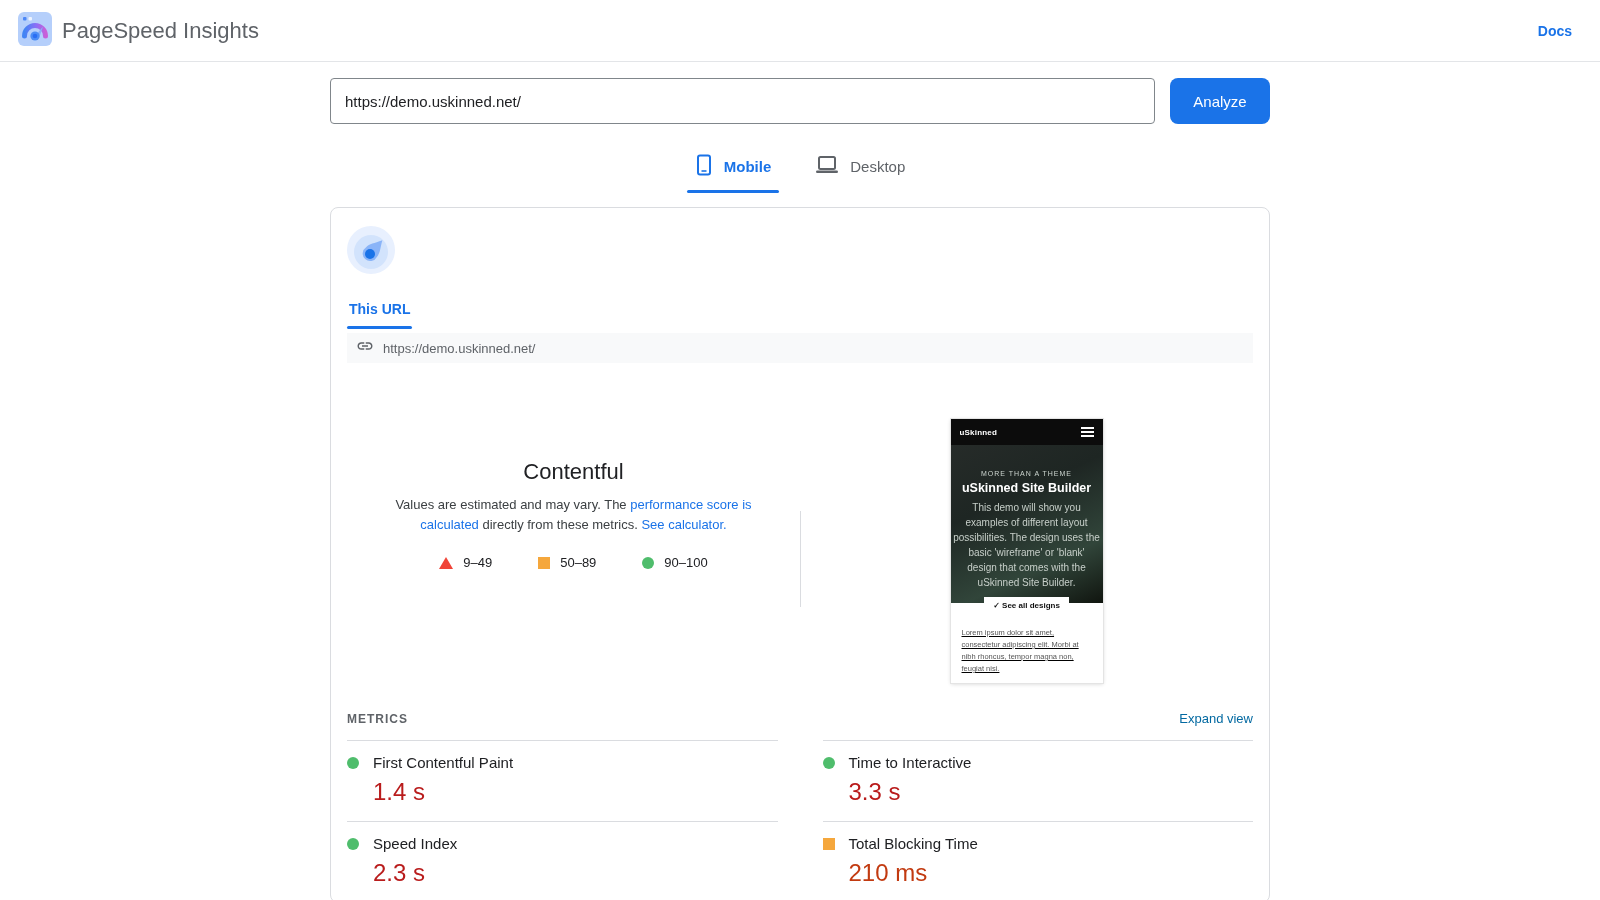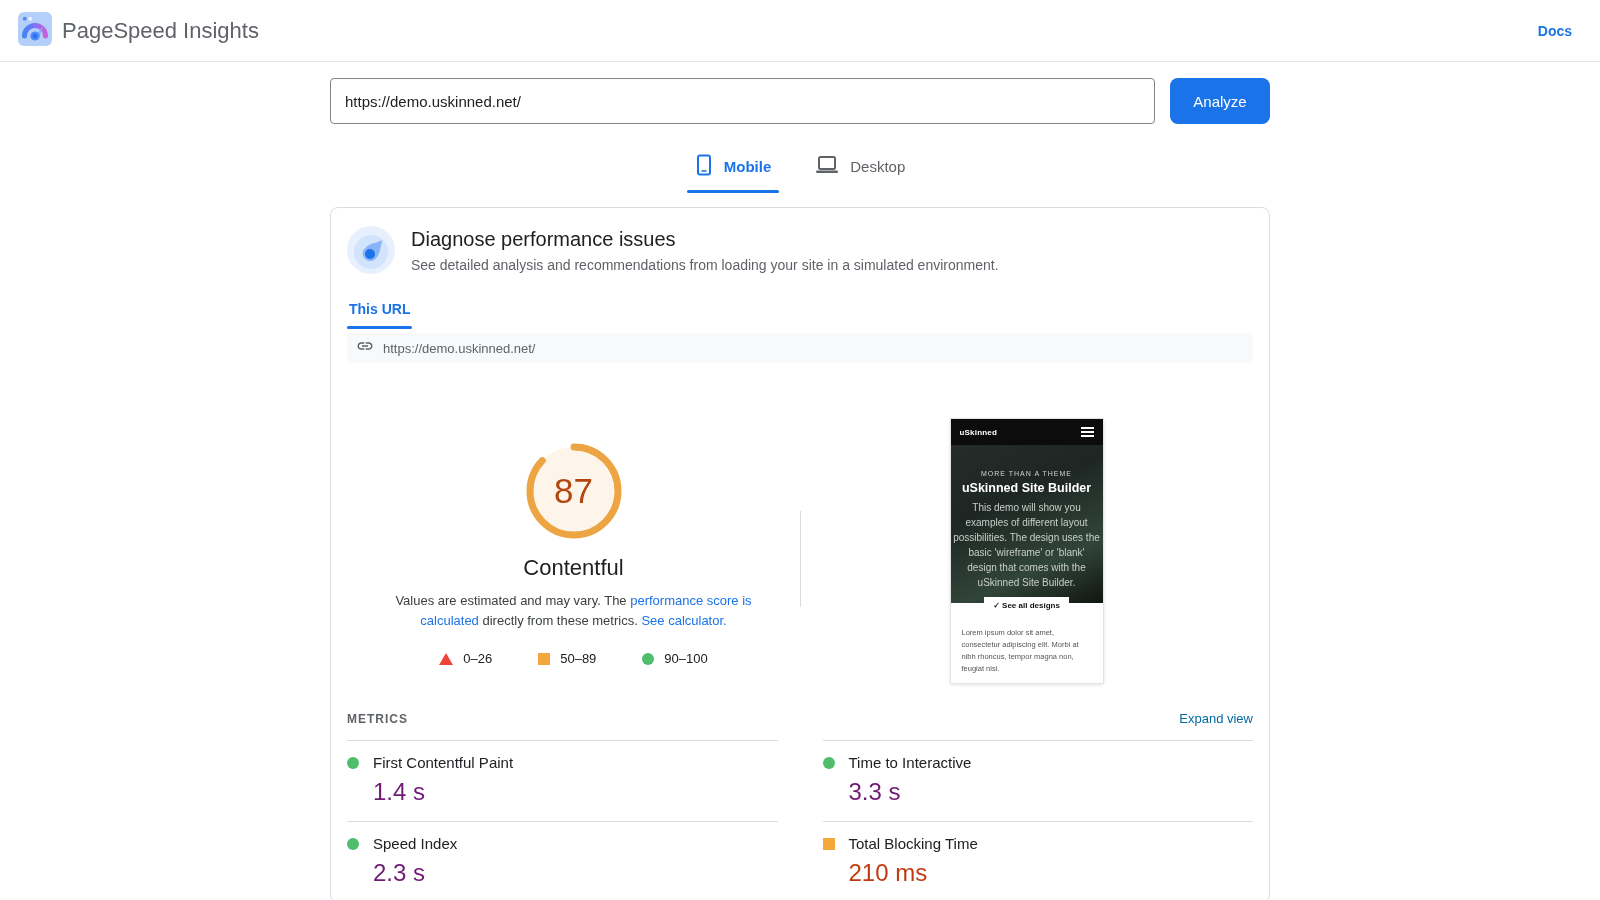--- a/index.html
+++ b/index.html
@@ -74,39 +74,39 @@
   .thumb-logo { color:#fff; font-size:8px; font-weight:bold; letter-spacing:.2px; }
   .burger { display:flex; flex-direction:column; gap:2.5px; }
   .burger span { display:block; width:13px; height:1.5px; background:#fff; }
   .thumb-hero { height:158px; text-align:center; padding:25px 2px 0;
     background:linear-gradient(155deg,#262b29 0%,#1e2623 35%,#31453a 72%,#10150f 100%); }
   .hero-tagline { font-size:7px; letter-spacing:1px; color:#ccd5cf; }
   .hero-heading { font-size:12.5px; font-weight:bold; color:#fff; margin-top:4px; }
   .hero-body { font-size:10px; color:#c7cfc9; line-height:1.5; margin-top:5px; }
   .hero-cta { display:inline-block; margin-top:7px; background:#fff; color:#111; font-size:8px;
     font-weight:bold; padding:4px 9px; }
-  .thumb-cookie { padding:24px 11px 0; }
+  .thumb-cookie { padding:24px 11px 0;text-decoration:underline; }
   .cookie-text { font-size:7.5px; color:#555; line-height:1.6; }
   .cookie-accept { display:inline-block; margin-top:8px; border:4px solid #14532d; background:#fff;
     color:#111; font-size:8px; font-weight:bold; padding:4px 10px; }
 
   
   .metrics-head { display:flex; justify-content:space-between; align-items:center;
     margin-top:28px; padding-bottom:14px; }
   .metrics-title { font-size:12px; color:#5f6368; letter-spacing:1px; font-weight:bold; }
   .expand-link { font-size:13px; color:#0369a1; cursor:pointer; }
   .metrics-grid { display:grid; grid-template-columns:1fr 1fr; column-gap:45px; }
   .metric { border-top:1px solid #dadce0; padding:13px 0 15px; }
   .metric-top { display:flex; align-items:center; gap:14px; }
   .metric-marker { width:12px; height:12px; flex:none; }
   .metric.good .metric-marker { border-radius:50%; background:#4fbd6c; }
   .metric.average .metric-marker { background:#f5a73c; }
   .metric-label { font-size:15px; color:#202124; }
   .metric-value { margin-left:26px; margin-top:7px; font-size:24px; }
-  .metric.good .metric-value { color:#701a75; }
+  .metric.good .metric-value { color:#b91c1c; }
   .metric.average .metric-value { color:#c23a10; }
 </style>
 </head>
 <body>
 
 <header class="topbar">
   <div class="brand">
     <span>
       <svg width="34" height="34" viewBox="0 0 34 34">
         <defs>
@@ -164,54 +164,43 @@
     <span>
       <svg width="48" height="48" viewBox="0 0 48 48">
         <circle cx="24" cy="24" r="24" fill="#e8f0fe"></circle>
         <circle cx="24" cy="26" r="17" fill="#d2e3fc"></circle>
         <g transform="rotate(42 24 27)">
           <path d="M24 10 C28 18 31 21 31 26 A7.5 7.5 0 1 1 16.5 26 C16.5 21 20 18 24 10 Z" fill="#8ab4f8"></path>
         </g>
         <circle cx="23" cy="28" r="5" fill="#1a73e8"></circle>
       </svg>
     </span>
-    <div class="diag-texts">
-      <div class="diag-title">Diagnose performance issues</div>
-      <div class="diag-sub">See detailed analysis and recommendations from loading your site in a simulated environment.</div>
-    </div>
   </div>
 
   <div class="url-tab-row">
     <span class="url-tab">This URL</span>
   </div>
 
   <div class="url-strip">
     <span>
       <svg width="18" height="18" viewBox="0 0 24 24" fill="#5f6368">
         <path d="M3.9 12c0-1.71 1.39-3.1 3.1-3.1h4V7H7c-2.76 0-5 2.24-5 5s2.24 5 5 5h4v-1.9H7c-1.71 0-3.1-1.39-3.1-3.1zM8 13h8v-2H8v2zm9-6h-4v1.9h4c1.71 0 3.1 1.39 3.1 3.1s-1.39 3.1-3.1 3.1h-4V17h4c2.76 0 5-2.24 5-5s-2.24-5-5-5z"></path>
       </svg>
     </span>
     <span class="url-strip-text">https://demo.uskinned.net/</span>
   </div>
 
   <div class="report">
     <div class="score-col">
-      <div class="gauge-wrap">
-        <svg width="96" height="96" viewBox="0 0 96 96">
-          <circle cx="48" cy="48" r="44" fill="#fdf5e9"></circle>
-          <circle cx="48" cy="48" r="44" fill="none" stroke="#eda442" stroke-width="7" stroke-linecap="round" transform="rotate(-90 48 48)" stroke-dasharray="240.52033355883452 276.46015351590177"></circle>
-        </svg>
-        <div class="score-num" style="color: rgb(179, 69, 15);">87</div>
-      </div>
       <div class="perf-label">Contentful</div>
       <p class="disclaimer"><span>Values are estimated and may vary. The </span><a>performance score is calculated</a><span> directly from these metrics. </span><a>See calculator.</a></p>
       <div class="legend">
         <div class="legend-item">
           <span class="shape-tri"></span>
-          <span>0–26</span>
+          <span>9–49</span>
         </div>
         <div class="legend-item">
           <span class="shape-sq"></span>
           <span>50–89</span>
         </div>
         <div class="legend-item">
           <span class="shape-ci"></span>
           <span>90–100</span>
         </div>
       </div>

